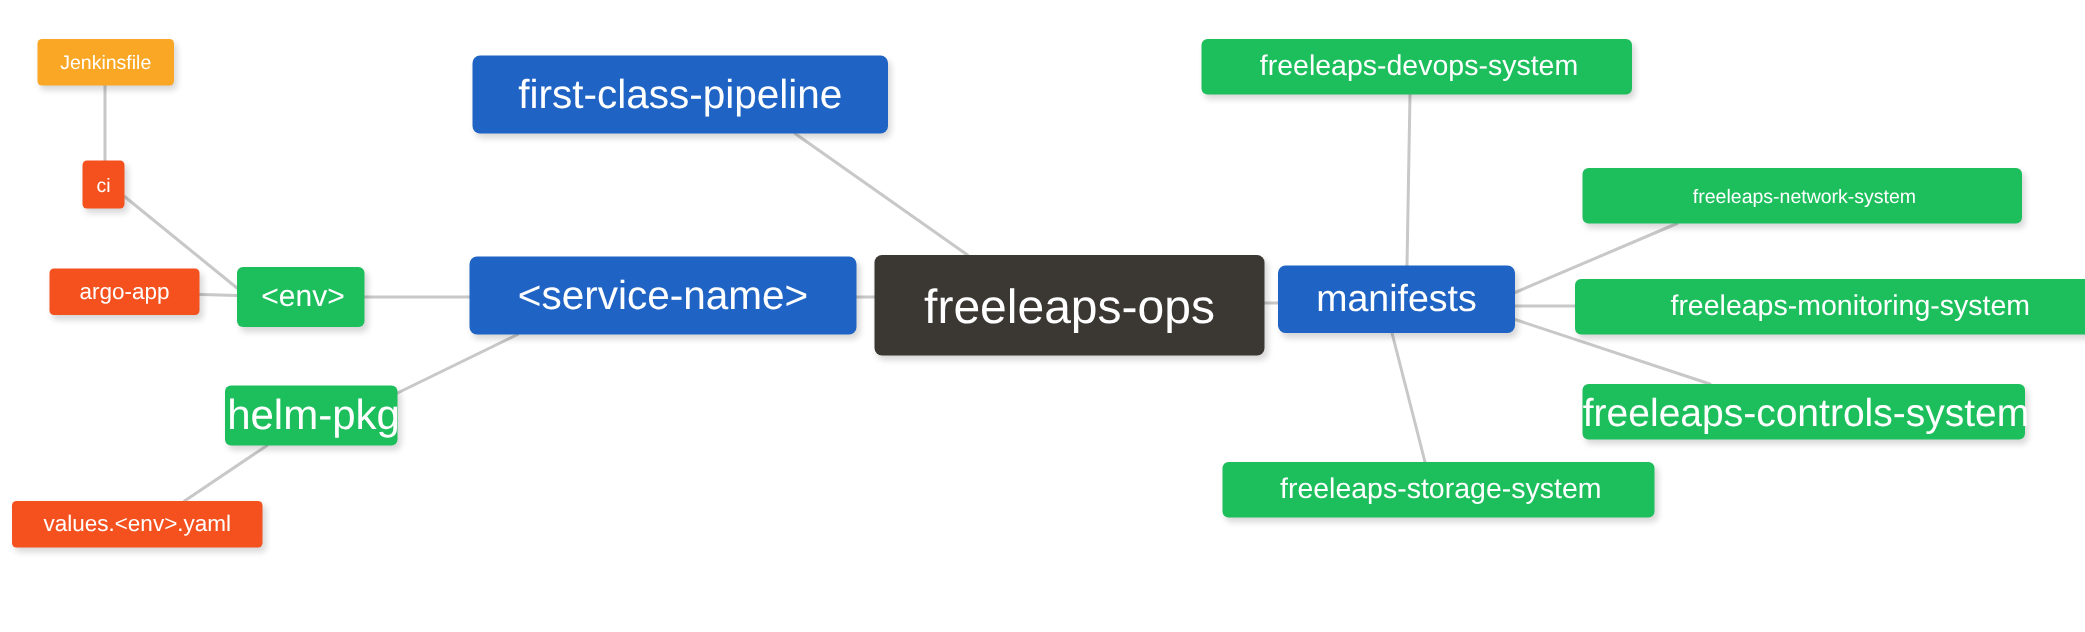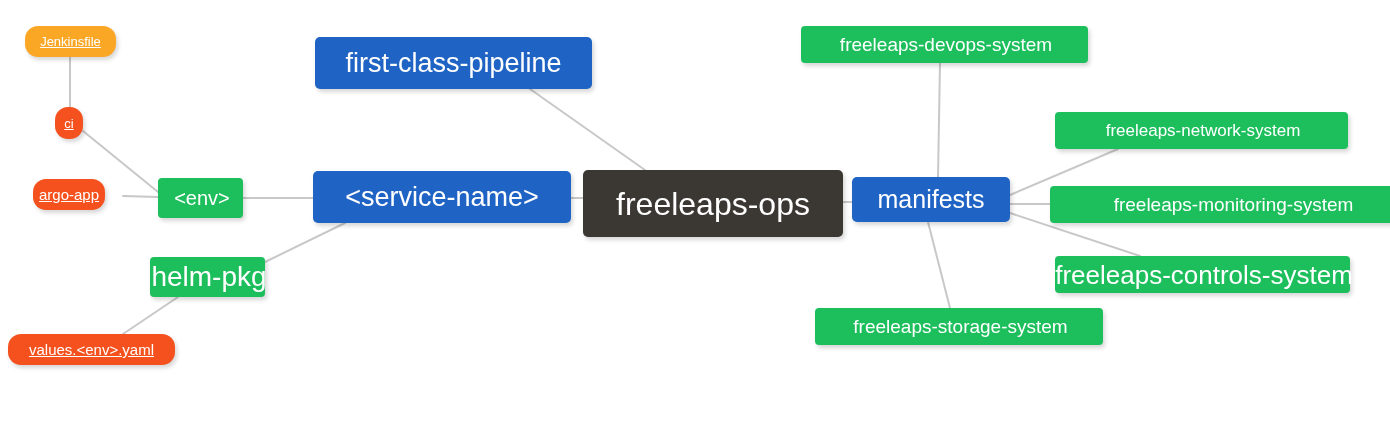--- a/index.html
+++ b/index.html
@@ -37,21 +37,21 @@
     box-shadow: 2px 3px 4px rgba(0,0,0,0.16);
     letter-spacing: 0px;
     line-height: 1;
     padding: 0 9px;
   }
   .n-orange { background: #faa726; }
   .n-red    { background: #f4511e; }
   .n-green  { background: #1dbf5c; padding-left: 12px; }
   .n-blue   { background: #1f64c4; }
   .n-dark   { background: #3b3733; }
-  .r2 { border-radius: 13px; text-decoration: underline; }
+  .r2 { border-radius: 3px; }
   .r5 { border-radius: 5px; }
 </style>
 </head>
 <body>
 
 <div id="canvas">
   <svg id="edge-layer" viewBox="0 0 1390 421" width="1390" height="421">
       <line x1="70" y1="57" x2="70" y2="107" stroke="#c8c8c8" stroke-width="2" stroke-linecap="round"></line>
       <line x1="83" y1="131" x2="158" y2="192" stroke="#c8c8c8" stroke-width="2" stroke-linecap="round"></line>
       <line x1="123" y1="196" x2="158" y2="197" stroke="#c8c8c8" stroke-width="2" stroke-linecap="round"></line>
@@ -67,21 +67,21 @@
       <line x1="1010" y1="213" x2="1140" y2="256" stroke="#c8c8c8" stroke-width="2" stroke-linecap="round"></line>
       <line x1="928" y1="222" x2="950" y2="308" stroke="#c8c8c8" stroke-width="2" stroke-linecap="round"></line>
     </svg>
   <div id="node-layer">
       <div class="node n-orange r2" style="left: 25px; top: 26px; width: 91px; height: 31px; font-size: 13px; background: rgb(250, 167, 38);">
         <span>Jenkinsfile</span>
       </div>
       <div class="node n-red r2" style="left: 55px; top: 107px; width: 28px; height: 32px; font-size: 13px; background: rgb(244, 81, 30);">
         <span>ci</span>
       </div>
-      <div class="node n-red r2" style="left: 33px; top: 179px; width: 72px; height: 31px; font-size: 15px; background: rgb(244, 81, 30);">
+      <div class="node n-red r2" style="left: 33px; top: 179px; width: 100px; height: 31px; font-size: 15px; background: rgb(244, 81, 30);">
         <span>argo-app</span>
       </div>
       <div class="node n-green" style="left: 158px; top: 178px; width: 85px; height: 40px; font-size: 20px; background: rgb(29, 191, 92);">
         <span>&lt;env&gt;</span>
       </div>
       <div class="node n-green" style="left: 150px; top: 257px; width: 115px; height: 40px; font-size: 28px; background: rgb(29, 191, 92);">
         <span>helm-pkg</span>
       </div>
       <div class="node n-red r2" style="left: 8px; top: 334px; width: 167px; height: 31px; font-size: 15px; background: rgb(244, 81, 30);">
         <span>values.&lt;env&gt;.yaml</span>
@@ -94,21 +94,21 @@
       </div>
       <div class="node n-dark r5" style="left: 583px; top: 170px; width: 260px; height: 67px; font-size: 32px; background: rgb(59, 55, 51);">
         <span>freeleaps-ops</span>
       </div>
       <div class="node n-blue r5" style="left: 852px; top: 177px; width: 158px; height: 45px; font-size: 25px; background: rgb(31, 100, 196);">
         <span>manifests</span>
       </div>
       <div class="node n-green" style="left: 801px; top: 26px; width: 287px; height: 37px; font-size: 19px; background: rgb(29, 191, 92);">
         <span>freeleaps-devops-system</span>
       </div>
-      <div class="node n-green" style="left: 1055px; top: 112px; width: 293px; height: 37px; font-size: 17px; background: rgb(29, 191, 92);">
+      <div class="node n-green" style="left: 1055px; top: 112px; width: 293px; height: 37px; font-size: 13px; background: rgb(29, 191, 92);">
         <span>freeleaps-network-system</span>
       </div>
       <div class="node n-green" style="left: 1050px; top: 186px; width: 364px; height: 37px; font-size: 19px; background: rgb(29, 191, 92); align-items: center;">
         <span>freeleaps-monitoring-system</span>
       </div>
       <div class="node n-green" style="left: 1055px; top: 256px; width: 295px; height: 37px; font-size: 26px; background: rgb(29, 191, 92);">
         <span>freeleaps-controls-system</span>
       </div>
       <div class="node n-green" style="left: 815px; top: 308px; width: 288px; height: 37px; font-size: 19px; background: rgb(29, 191, 92);">
         <span>freeleaps-storage-system</span>

